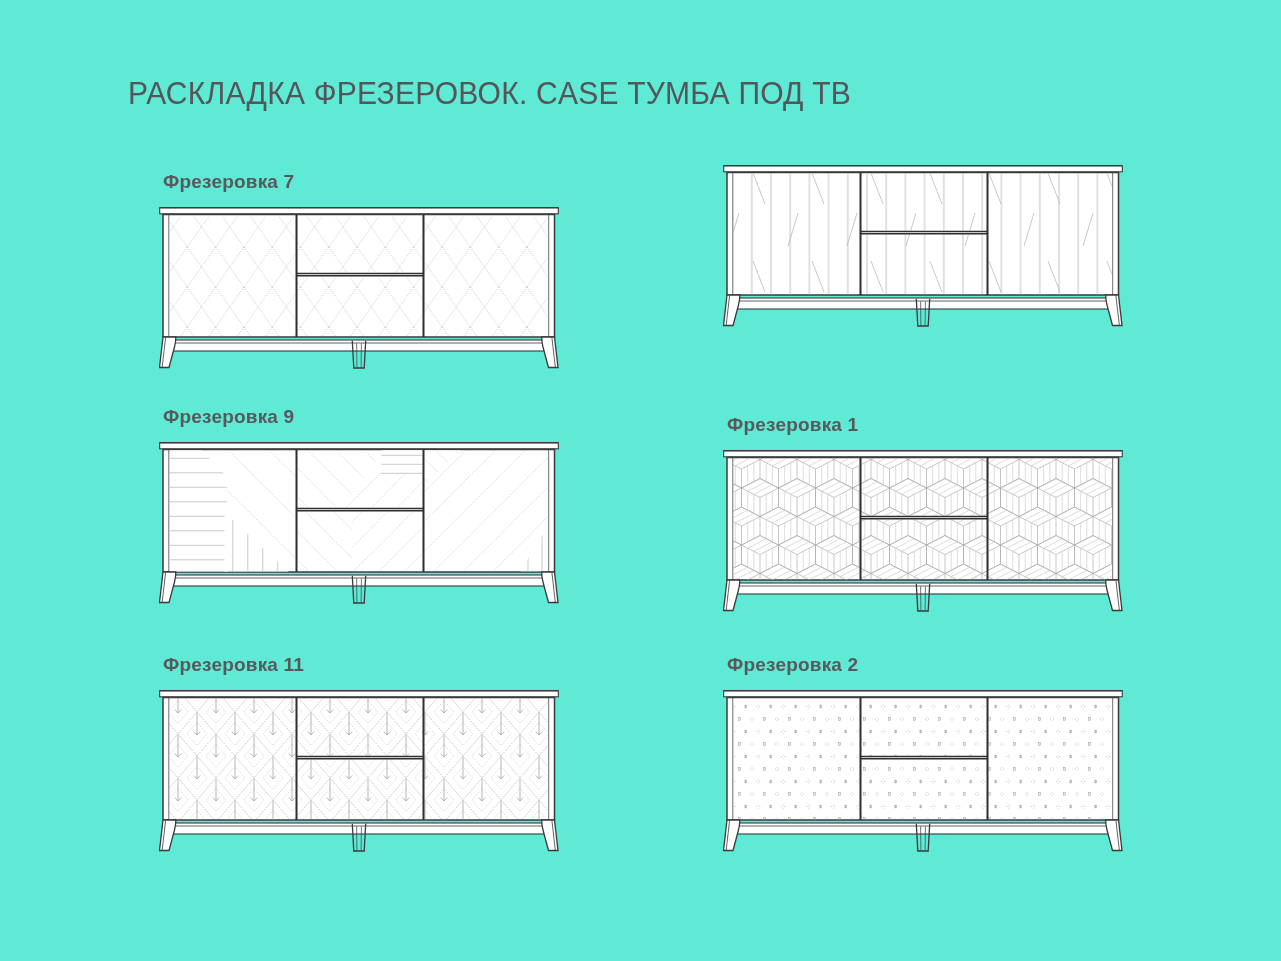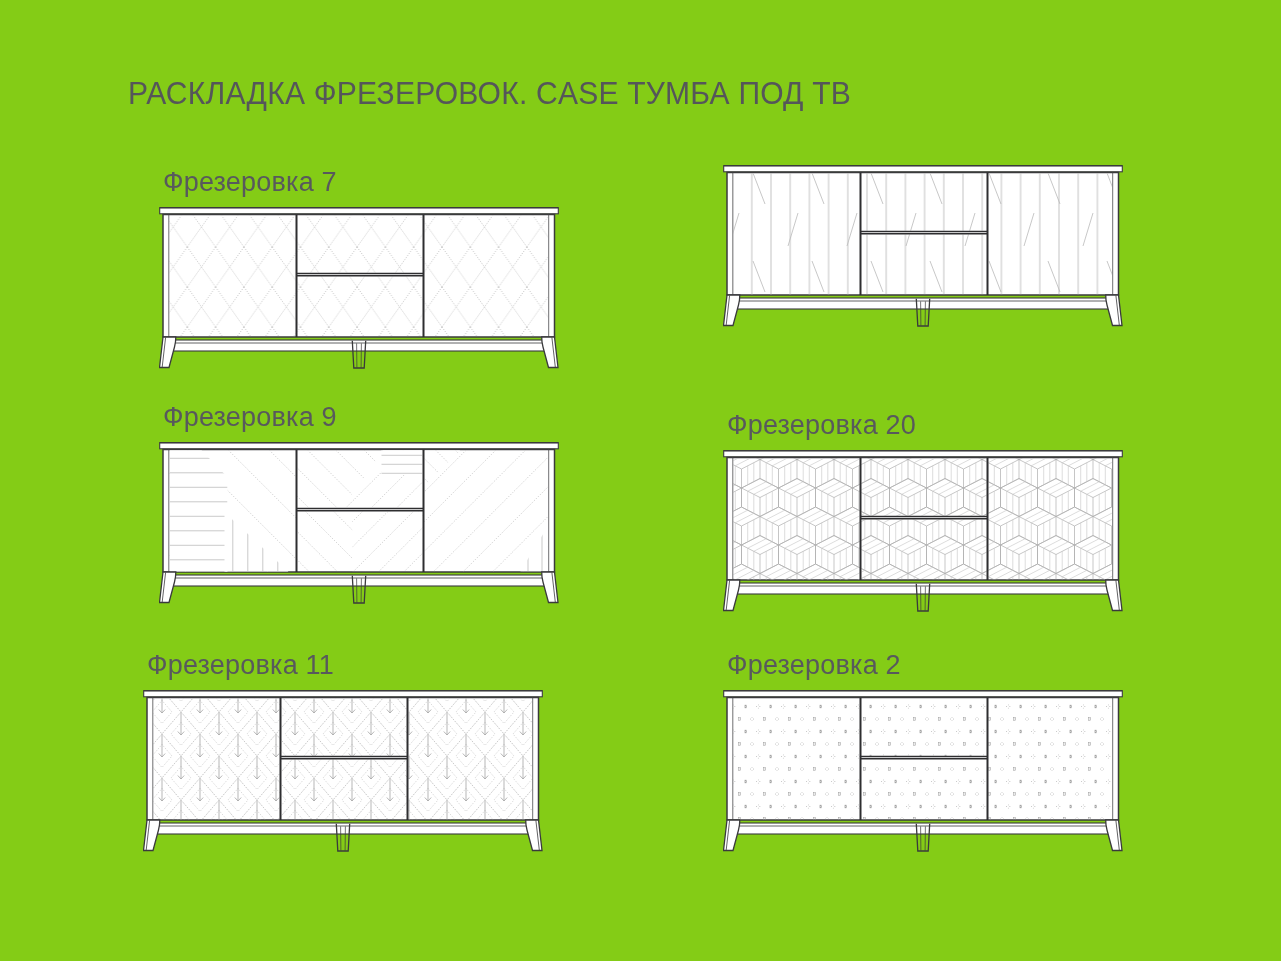--- a/index.html
+++ b/index.html
@@ -1,28 +1,28 @@
 <!DOCTYPE html>
 <html><head>
 <meta charset="utf-8">
 <style>
   html,body{margin:0;padding:0;background:#ffffff;}
   body{width:1281px;height:961px;position:relative;overflow:hidden;
        font-family:"Liberation Sans", sans-serif;}
-  #sheet{position:absolute;inset:0;background:#84cc16;}
+  #sheet{position:absolute;inset:0;background:#5eead4;}
   h1#title{position:absolute;left:128px;top:76px;margin:0;
       font-size:31px;font-weight:500;letter-spacing:0.2px;color:#55565a;
       transform:scaleX(0.97);transform-origin:left center;white-space:nowrap;}
   figure.variant{position:absolute;margin:0;width:402px;}
   figure.variant figcaption{display:block;height:34px;line-height:34px;margin:0 0 8px 4px;
-      font-size:27px;font-weight:400;color:#565ottom;color:#58595d;letter-spacing:0.2px;white-space:nowrap;}
+      font-size:19px;font-weight:700;color:#565ottom;color:#58595d;letter-spacing:0.2px;white-space:nowrap;}
   svg.cab{display:block;width:400px;height:166px;}
   .v0{left:159px;top:165px;} .v1{left:723px;top:165px;}
   .v2{left:159px;top:400px;} .v3{left:723px;top:408px;}
-  .v4{left:143px;top:648px;} .v5{left:723px;top:648px;}
+  .v4{left:159px;top:648px;} .v5{left:723px;top:648px;}
 </style>
 </head>
 <body>
 
 <main id="sheet">
   <h1 id="title">РАСКЛАДКА ФРЕЗЕРОВОК. CASE ТУМБА ПОД ТВ</h1>
 
   <figure class="variant v0">
     <figcaption>Фрезеровка 7</figcaption>
     <svg class="cab" viewBox="0 0 400 166">
@@ -172,21 +172,21 @@
     <path d="M11,136H388.5" stroke="#3a3a3c" stroke-width="0.8"></path>
     <path d="M4,130L0.5,160.5L10,160.5L15.5,140Q16.8,135.5 16.8,130Z" fill="#fff" stroke="#3a3a3c" stroke-width="1.3"></path>
     <path d="M6.6,130.5L3.2,160" stroke="#3a3a3c" stroke-width="0.8" fill="none"></path>
     <path d="M395.5,130L399,160.5L389.5,160.5L384,140Q382.7,135.5 382.7,130Z" fill="#fff" stroke="#3a3a3c" stroke-width="1.3"></path>
     <path d="M392.9,130.5L396.3,160" stroke="#3a3a3c" stroke-width="0.8" fill="none"></path>
     <path d="M193.3,133.8L194.8,161L205.2,161L206.7,133.8" fill="none" stroke="#3a3a3c" stroke-width="1.3"></path>
     <path d="M197.6,136.4L197.9,160.6M202.4,136.4L202.1,160.6" stroke="#3a3a3c" stroke-width="0.7" fill="none"></path>
       </svg>
   </figure>
   <figure class="variant v3">
-    <figcaption>Фрезеровка 20</figcaption>
+    <figcaption>Фрезеровка 1</figcaption>
     <svg class="cab" viewBox="0 0 400 166">
         <defs>
           <pattern id="v3a" width="37" height="57" patternUnits="userSpaceOnUse">
     <path d="M18.5,0L37,9.5L37,28.5L18.5,38L0,28.5L0,9.5Z M0,9.5L18.5,19L37,9.5M18.5,19L18.5,38M0,28.5L18.5,38L18.5,57L0,66.5L-18.5,57L-18.5,38Z M-18.5,38L0,47.5L18.5,38M0,47.5L0,66.5M37,28.5L55.5,38L55.5,57L37,66.5L18.5,57L18.5,38Z M18.5,38L37,47.5L55.5,38M37,47.5L37,66.5M0,-28.5L18.5,-19L18.5,0L0,9.5L-18.5,0L-18.5,-19Z M-18.5,-19L0,-9.5L18.5,-19M0,-9.5L0,9.5M37,-28.5L55.5,-19L55.5,0L37,9.5L18.5,0L18.5,-19Z M18.5,-19L37,-9.5L55.5,-19M37,-9.5L37,9.5" fill="none" stroke="#adadad" stroke-width="0.7"></path>
     <path d="M24.7,3.2L6.2,12.7M6.2,12.7L6.2,31.7M24.7,15.8L24.7,34.8M30.8,6.3L12.3,15.8M12.3,15.8L12.3,34.8M30.8,12.7L30.8,31.7M6.2,31.7L-12.3,41.2M-12.3,41.2L-12.3,60.2M6.2,44.3L6.2,63.3M12.3,34.8L-6.2,44.3M-6.2,44.3L-6.2,63.3M12.3,41.2L12.3,60.2M43.2,31.7L24.7,41.2M24.7,41.2L24.7,60.2M43.2,44.3L43.2,63.3M49.3,34.8L30.8,44.3M30.8,44.3L30.8,63.3M49.3,41.2L49.3,60.2M6.2,-25.3L-12.3,-15.8M-12.3,-15.8L-12.3,3.2M6.2,-12.7L6.2,6.3M12.3,-22.2L-6.2,-12.7M-6.2,-12.7L-6.2,6.3M12.3,-15.8L12.3,3.2M43.2,-25.3L24.7,-15.8M24.7,-15.8L24.7,3.2M43.2,-12.7L43.2,6.3M49.3,-22.2L30.8,-12.7M30.8,-12.7L30.8,6.3M49.3,-15.8L49.3,3.2" fill="none" stroke="#c4c4c4" stroke-width="0.6"></path>
           </pattern>
         </defs>
         <path d="M0.4,0.7H399.6" stroke="#3a3a3c" stroke-width="1.6"></path>
     <rect x="0.7" y="1" width="398.6" height="5.8" fill="#fff" stroke="#3a3a3c" stroke-width="1.1"></rect>
     <rect x="4" y="7.5" width="391.5" height="122.5" fill="#fff" stroke="#3a3a3c" stroke-width="1.5"></rect>

